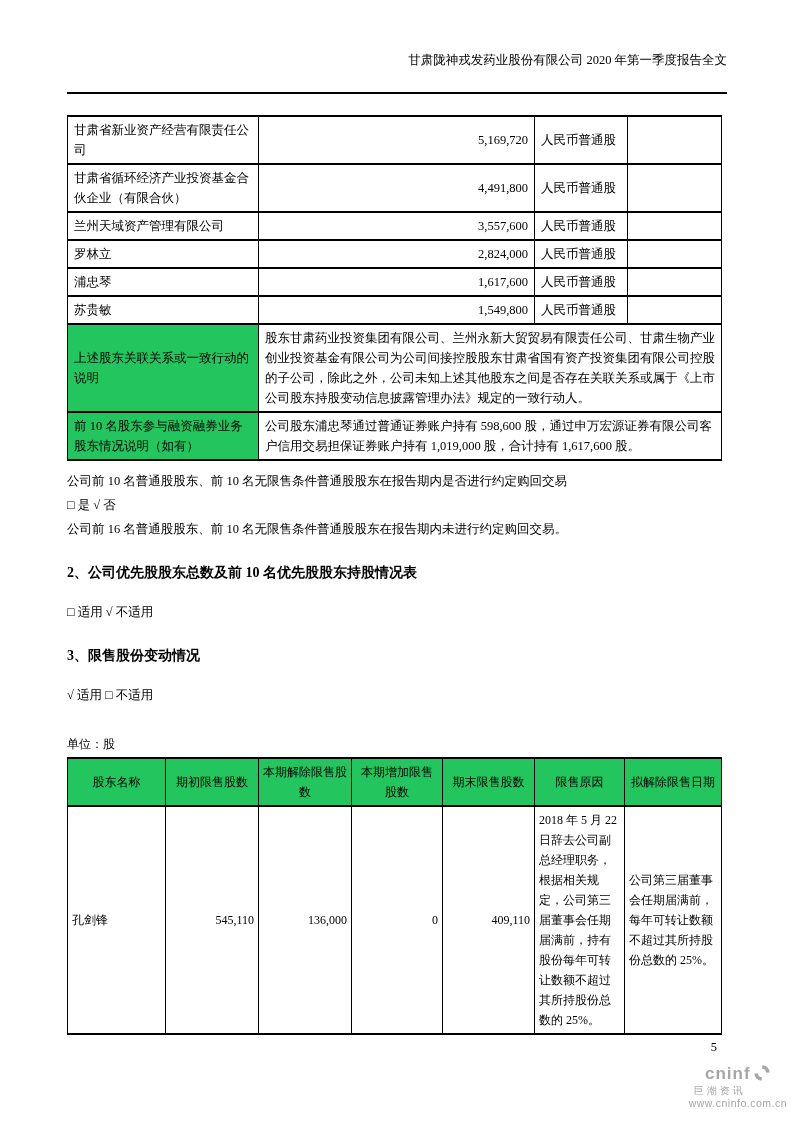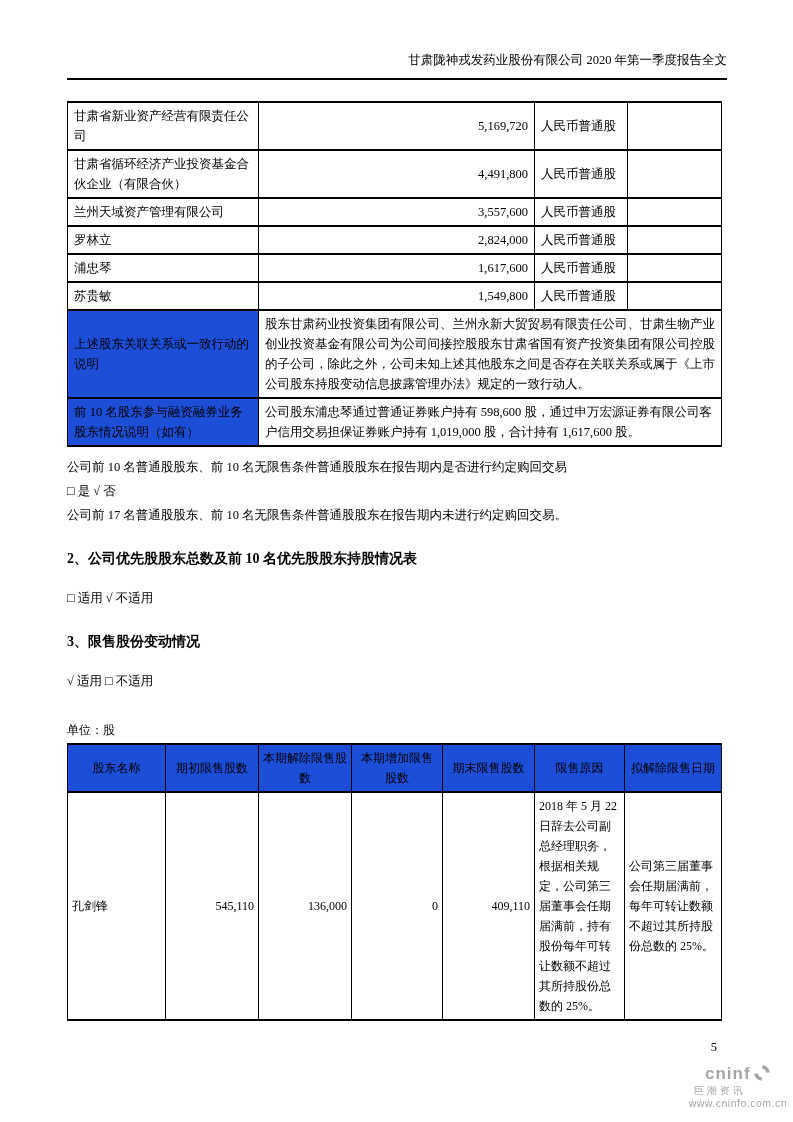--- a/index.html
+++ b/index.html
@@ -15,21 +15,21 @@
     overflow: hidden;
   }
   .content {
     position: absolute;
     left: 67px;
     top: 0;
     width: 660px;
   }
   .doc-header {
     padding-top: 52px;
-    padding-bottom: 9px;
+    padding-bottom: 23px;
     border-bottom: 2px solid #000;
     text-align: right;
     font-size: 12.5px;
     line-height: 17px;
   }
   table {
     border-collapse: collapse;
     table-layout: fixed;
     width: 654px;
     font-size: 12.5px;
@@ -39,21 +39,21 @@
     border-right: 1px solid #000;
     border-top: 2px solid #000;
     border-bottom: 2px solid #000;
     padding: 3px 6px;
     line-height: 20px;
     vertical-align: middle;
     word-break: break-all;
   }
   .t1 { margin-top: 21px; }
   .t1 .num { text-align: right; }
-  .gray { background: #1d4ed8; }
+  .gray { background: #22c55e; }
   .p-block { margin-top: 12px; font-size: 12.5px; }
   .p-block p { line-height: 17px; margin-top: 7px; }
   .sec-heading {
     font-size: 14px;
     font-weight: bold;
     margin-top: 26px;
   }
   .applicable { font-size: 12.5px; margin-top: 22px; }
   .unit-line {
     font-size: 12px;
@@ -154,21 +154,21 @@
       <tr>
         <td class="gray">前 10 名股东参与融资融券业务股东情况说明（如有）</td>
         <td colspan="3">公司股东浦忠琴通过普通证券账户持有 598,600 股，通过申万宏源证券有限公司客户信用交易担保证券账户持有 1,019,000 股，合计持有 1,617,600 股。</td>
       </tr>
     </tbody>
       </table>
 
     <div class="p-block">
       <p>公司前 10 名普通股股东、前 10 名无限售条件普通股股东在报告期内是否进行约定购回交易</p>
       <p>□ 是 √ 否</p>
-      <p>公司前 17 名普通股股东、前 10 名无限售条件普通股股东在报告期内未进行约定购回交易。</p>
+      <p>公司前 16 名普通股股东、前 10 名无限售条件普通股股东在报告期内未进行约定购回交易。</p>
     </div>
 
     <div class="sec-heading">2、公司优先股股东总数及前 10 名优先股股东持股情况表</div>
     <div class="applicable">□ 适用 √ 不适用</div>
 
     <div class="sec-heading">3、限售股份变动情况</div>
     <div class="applicable">√ 适用 □ 不适用</div>
 
     <div class="unit-line">单位：股</div>
 

